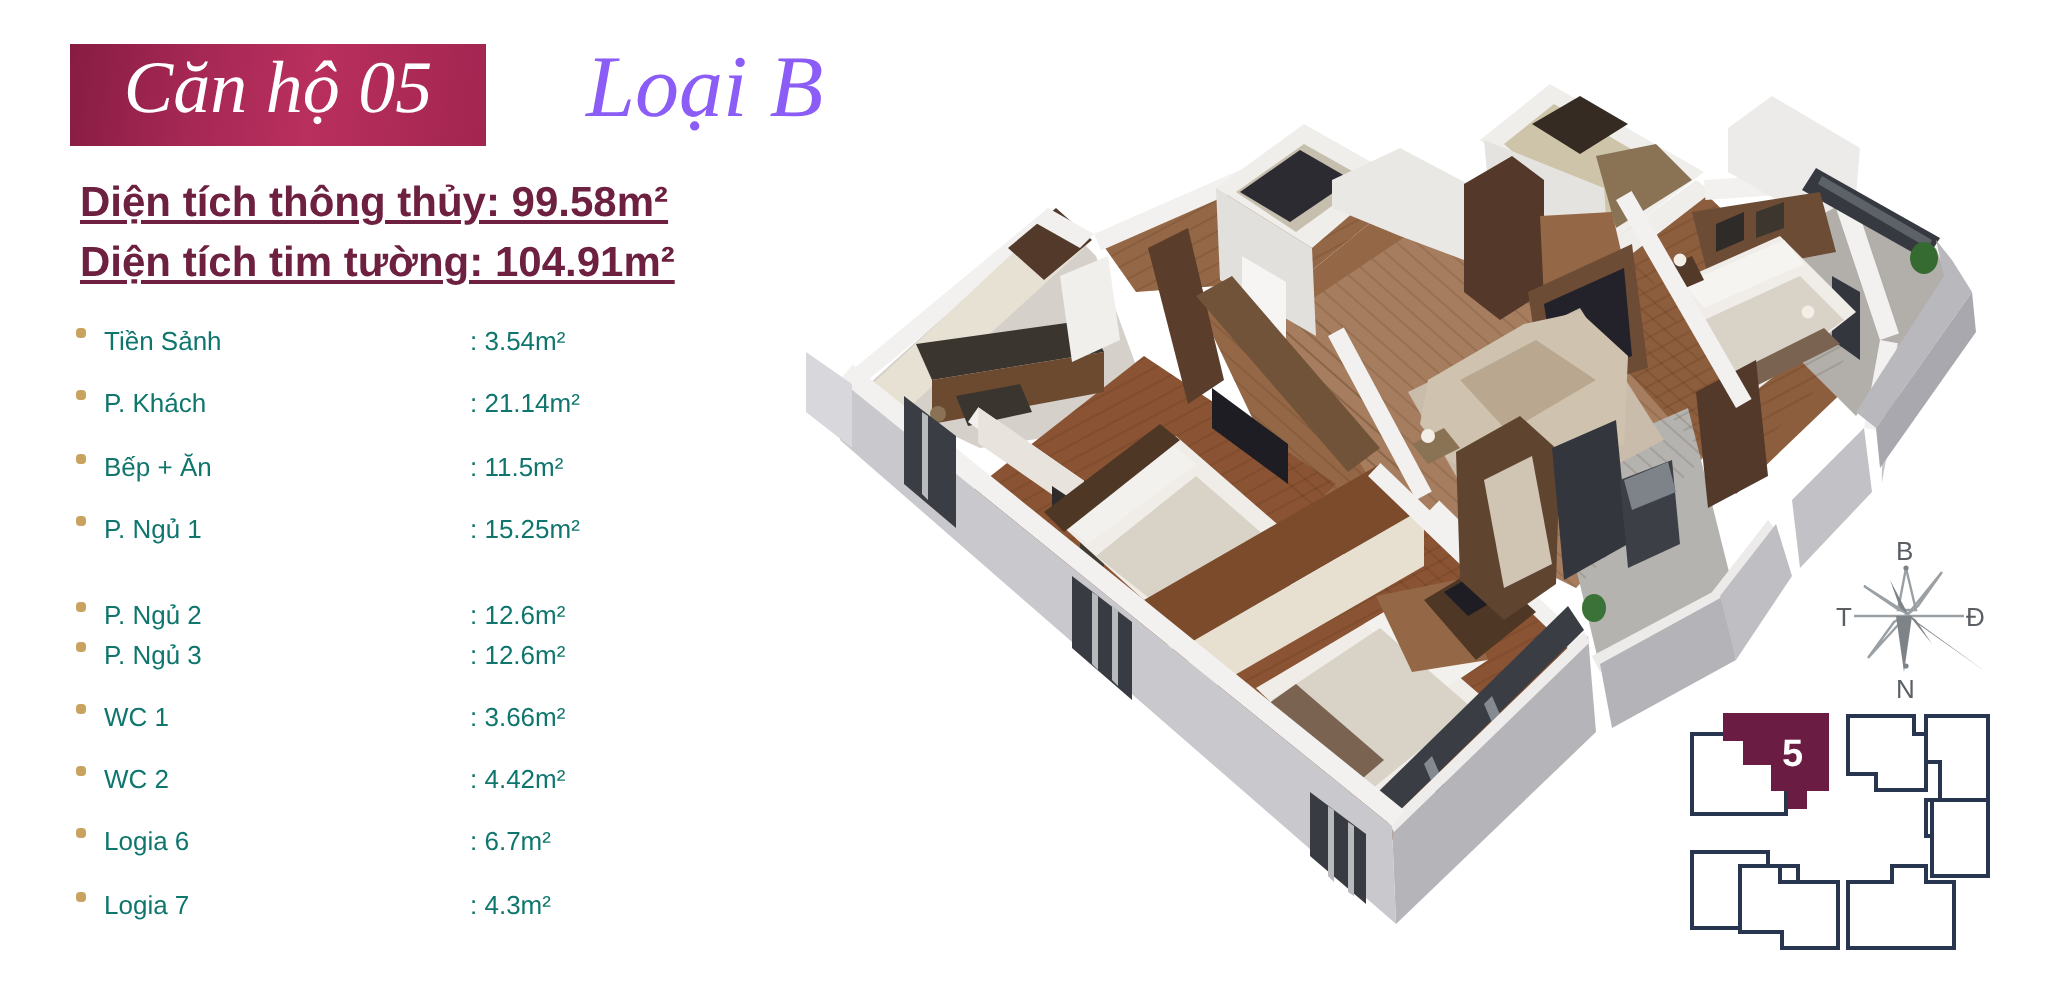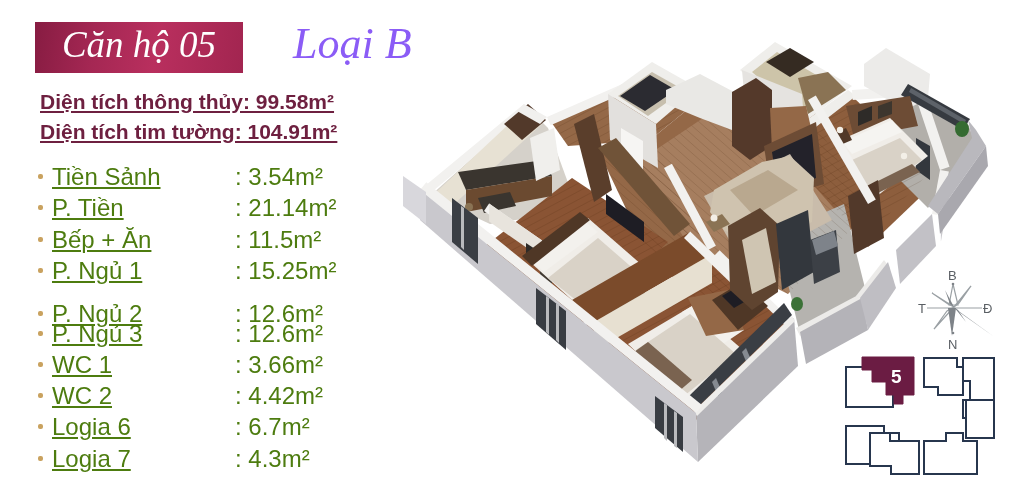--- a/index.html
+++ b/index.html
@@ -3,40 +3,40 @@
 html,body{margin:0;padding:0;background:#fff;width:1024px;height:503px;overflow:hidden;
 font-family:"Liberation Sans",sans-serif;}
 .abs{position:absolute}
 #ribbon{position:absolute;left:35px;top:22px;width:208px;height:51px;
 background:linear-gradient(98deg,#871c42 0%,#a42753 28%,#b92f5e 58%,#a22550 100%);}
 #ribbon span{position:absolute;left:0;right:0;top:1px;text-align:center;
 font-family:"Liberation Serif",serif;font-style:italic;font-size:37px;color:#fff;}
 #loai{position:absolute;left:256px;top:18px;font-family:Liberation Serif, serif;
 font-style:italic;font-size:44px;color:#8b5cf6;margin-left:37px;}
 .dt{position:absolute;left:40px;font-size:21px;font-weight:bold;color:#6e2040;text-decoration:underline;}
-.row{position:absolute;left:38px;width:320px;font-size:24px;color:#4d7c0f;text-decoration:underline;}
+.row{position:absolute;left:38px;width:320px;font-size:13px;color:#0f766e;}
 .bul{display:inline-block;width:5px;height:5px;background:#c9a25f;border-radius:2px;vertical-align:6px;}
 .nm{margin-left:9px;}
 .cv{position:absolute;left:197px;}
 </style></head>
 <body>
 
 <div id="ribbon">
     <span>Căn hộ 05</span>
   </div>
 
 <div id="loai">Loại B</div>
 
 <div class="dt" style="top:90px">Diện tích thông thủy: 99.58m²</div>
 
 <div class="dt" style="top:120px">Diện tích tim tường: 104.91m²</div>
 
 <div class="row" style="top:163px"><span class="bul"></span><span class="nm">Tiền Sảnh</span><span class="cv">: 3.54m²</span></div>
 
-<div class="row" style="top:194px"><span class="bul"></span><span class="nm">P. Tiền</span><span class="cv">: 21.14m²</span></div>
+<div class="row" style="top:194px"><span class="bul"></span><span class="nm">P. Khách</span><span class="cv">: 21.14m²</span></div>
 
 <div class="row" style="top:226px"><span class="bul"></span><span class="nm">Bếp + Ăn</span><span class="cv">: 11.5m²</span></div>
 
 <div class="row" style="top:257px"><span class="bul"></span><span class="nm">P. Ngủ 1</span><span class="cv">: 15.25m²</span></div>
 
 <div class="row" style="top:300px"><span class="bul"></span><span class="nm">P. Ngủ 2</span><span class="cv">: 12.6m²</span></div>
 
 <div class="row" style="top:320px"><span class="bul"></span><span class="nm">P. Ngủ 3</span><span class="cv">: 12.6m²</span></div>
 
 <div class="row" style="top:351px"><span class="bul"></span><span class="nm">WC 1</span><span class="cv">: 3.66m²</span></div>

